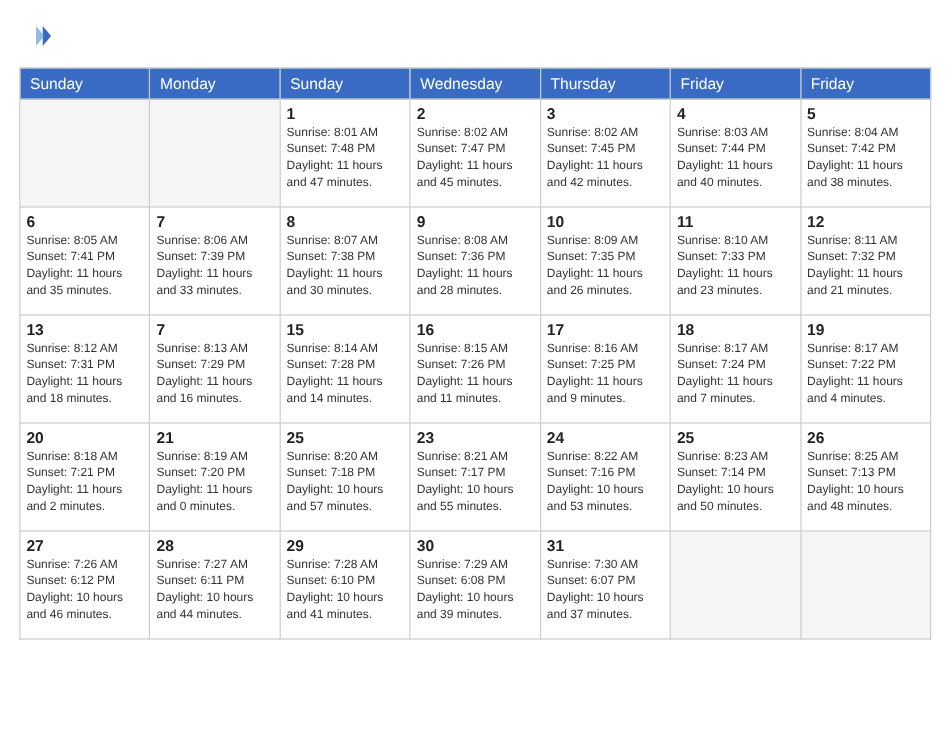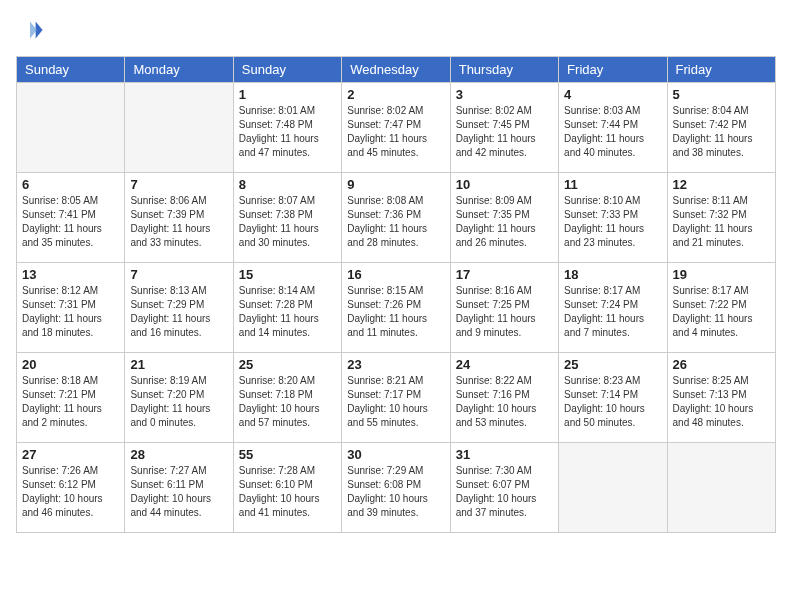--- a/index.html
+++ b/index.html
@@ -231,21 +231,21 @@
       <tr>
         <td>
           <span class="day-num">27</span>
           <div class="cell-text">Sunrise: 7:26 AM<br>Sunset: 6:12 PM<br>Daylight: 10 hours and 46 minutes.</div>
         </td>
         <td>
           <span class="day-num">28</span>
           <div class="cell-text">Sunrise: 7:27 AM<br>Sunset: 6:11 PM<br>Daylight: 10 hours and 44 minutes.</div>
         </td>
         <td>
-          <span class="day-num">55</span>
+          <span class="day-num">29</span>
           <div class="cell-text">Sunrise: 7:28 AM<br>Sunset: 6:10 PM<br>Daylight: 10 hours and 41 minutes.</div>
         </td>
         <td>
           <span class="day-num">30</span>
           <div class="cell-text">Sunrise: 7:29 AM<br>Sunset: 6:08 PM<br>Daylight: 10 hours and 39 minutes.</div>
         </td>
         <td>
           <span class="day-num">31</span>
           <div class="cell-text">Sunrise: 7:30 AM<br>Sunset: 6:07 PM<br>Daylight: 10 hours and 37 minutes.</div>
         </td>

